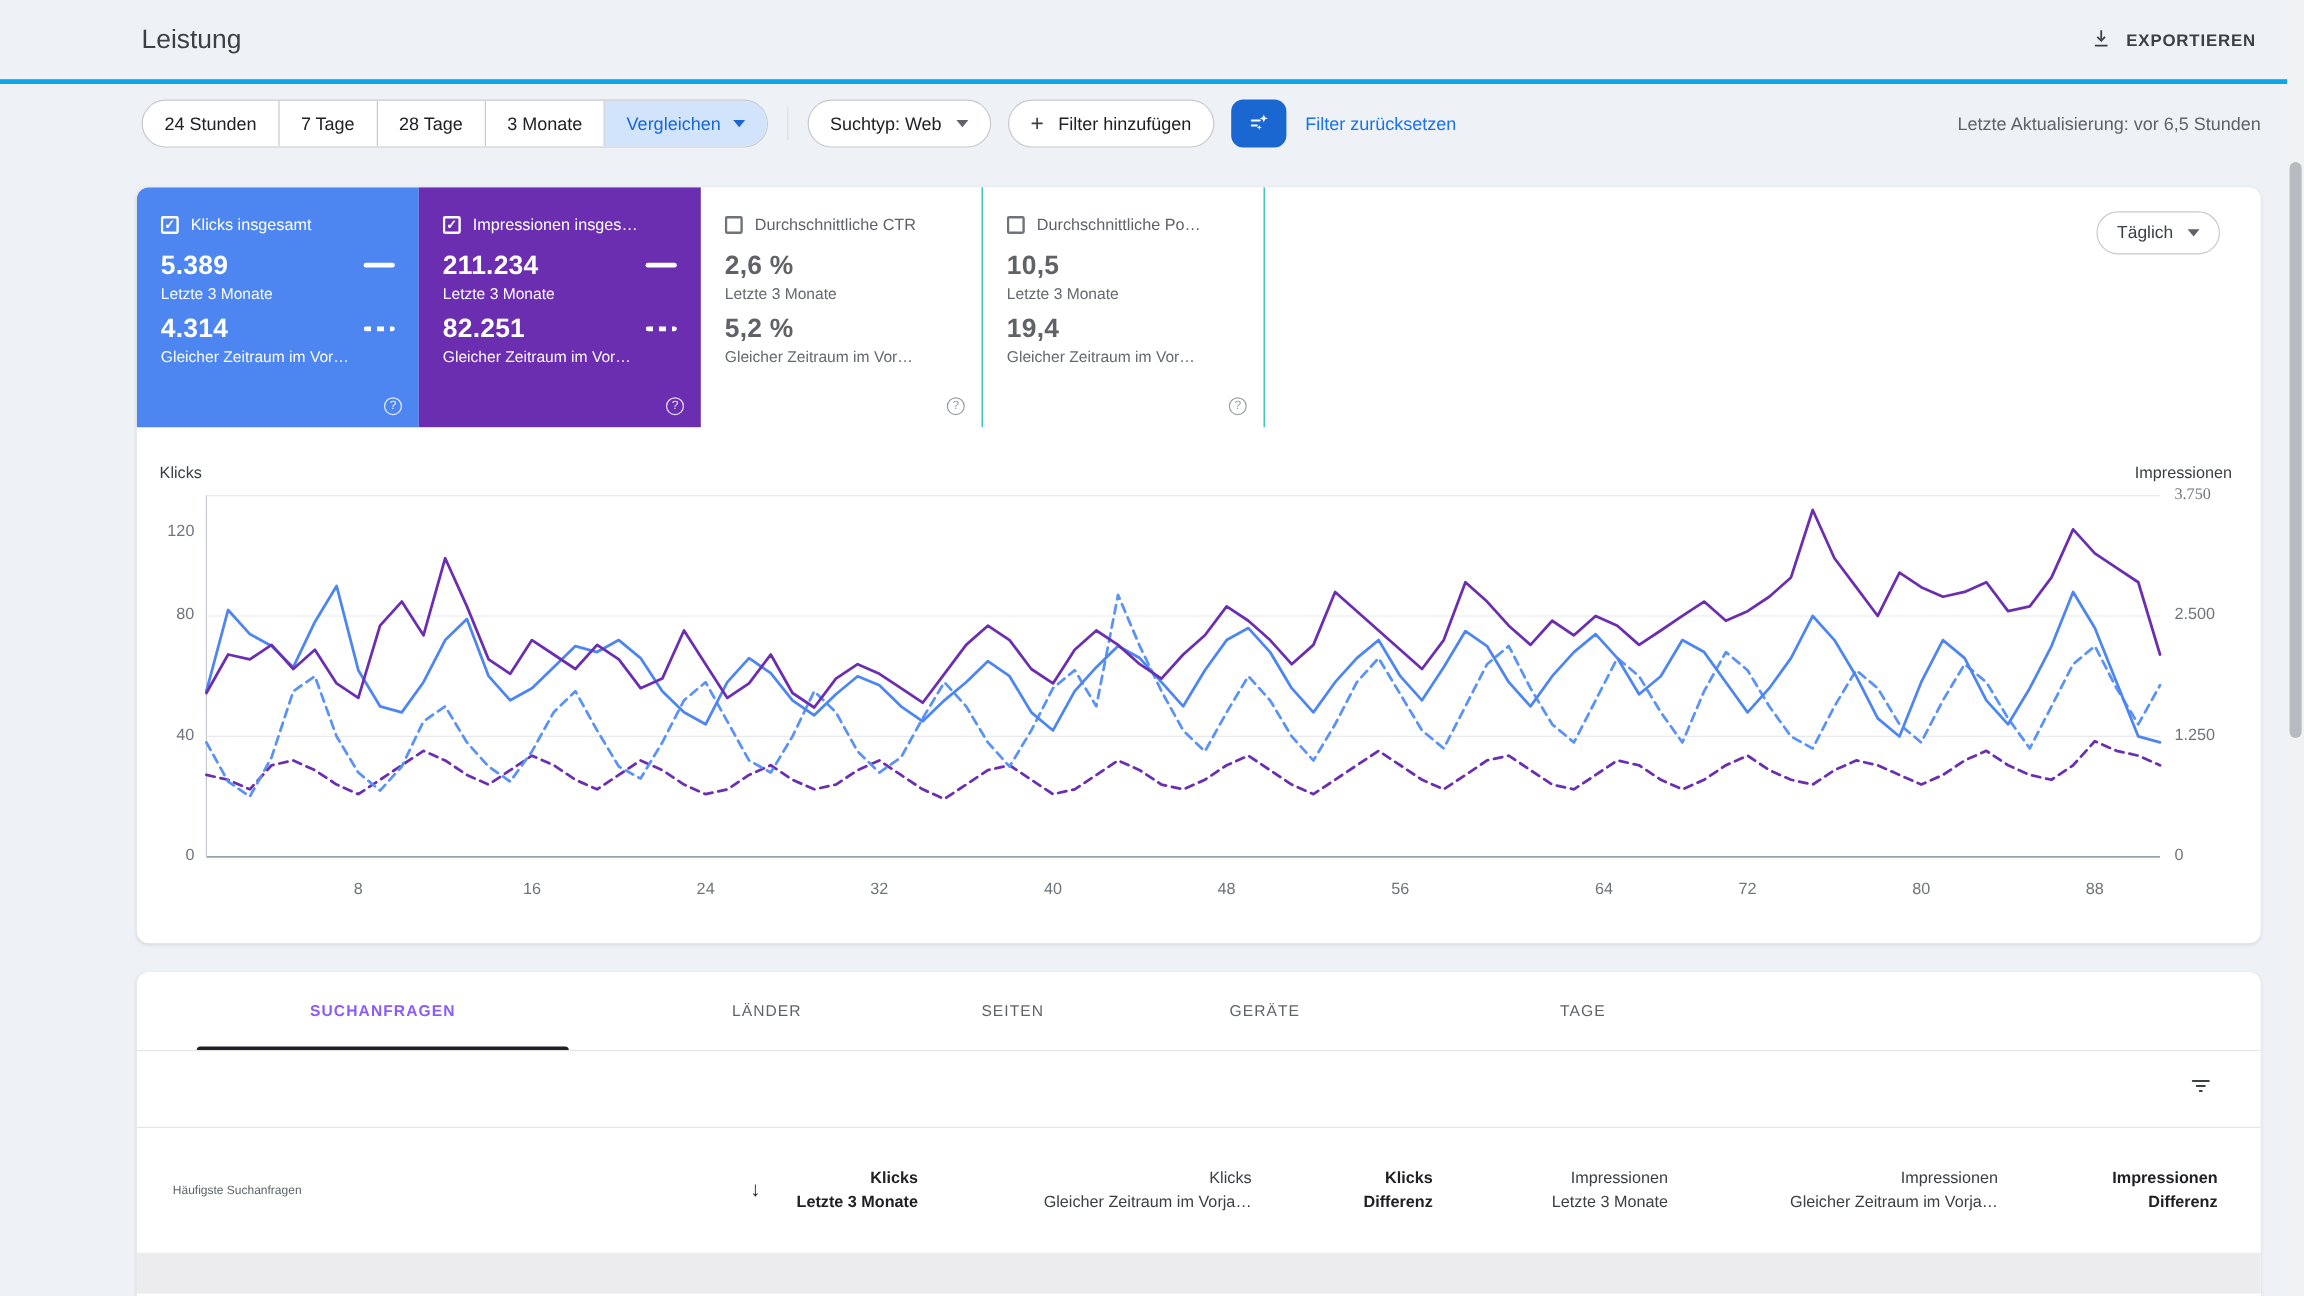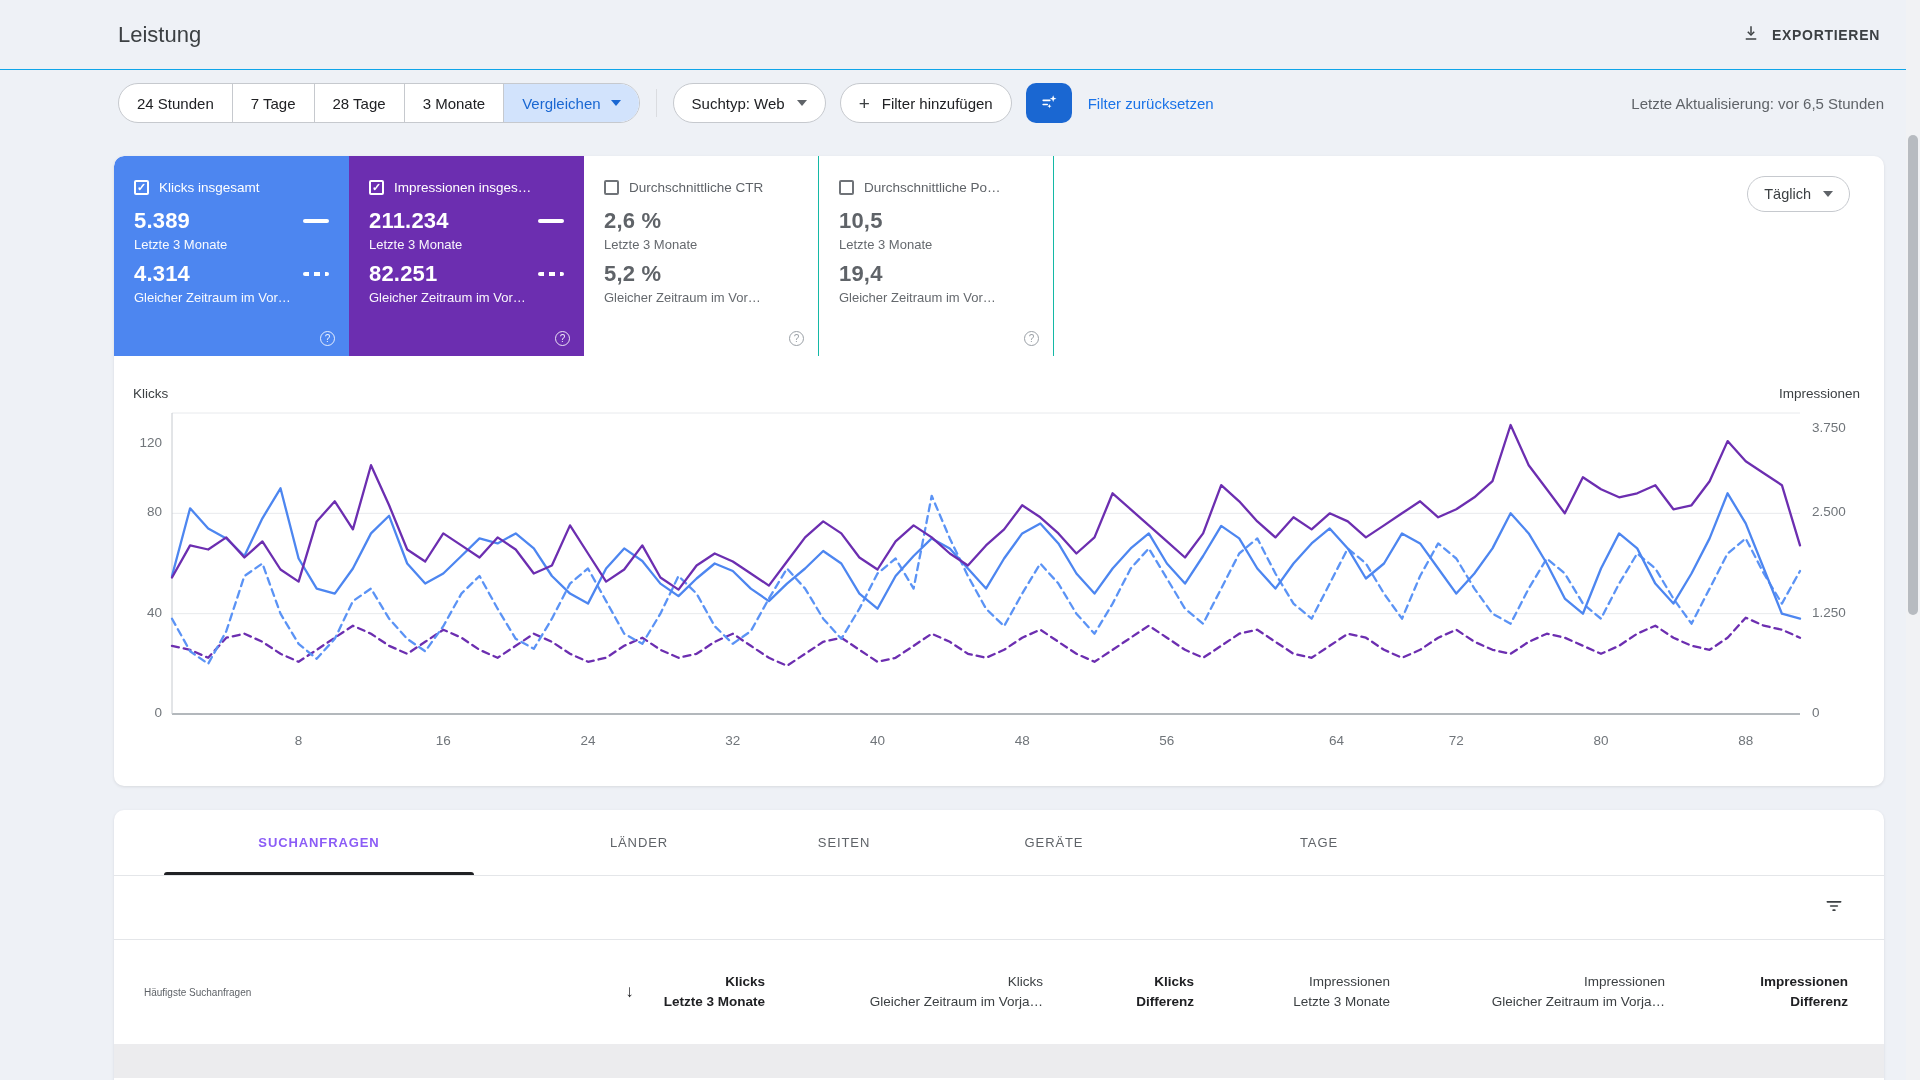--- a/index.html
+++ b/index.html
@@ -8,21 +8,21 @@
     background:#eef1f6;
     font-family:"Liberation Sans", sans-serif;
     color:#202124;
     position:relative;
   }
 
   
   .top-header{
     display:flex; justify-content:space-between; align-items:center;
     height:70px; padding:0 40px 0 118px;
-    border-bottom:1px solid #0ea5e9;
+    border-bottom:4px solid #0ea5e9;
   }
   .page-title{ font-size:22px; font-weight:400; color:#3c4043; }
   .export-btn{
     display:flex; align-items:center; gap:12px;
     font-size:14px; font-weight:700; letter-spacing:.7px; color:#3c4043;
     background:none; border:none; cursor:pointer;
     font-family:"Liberation Sans", sans-serif;
   }
 
   
@@ -282,21 +282,21 @@
         <polyline points="0.0,163.0 18.1,95.3 36.2,115.4 54.3,125.4 72.4,143.0 90.4,105.3 108.5,75.3 126.6,145.5 144.7,175.6 162.8,180.6 180.9,155.5 199.0,120.4 217.1,102.8 235.2,150.5 253.2,170.6 271.3,160.5 289.4,143.0 307.5,125.4 325.6,130.4 343.7,120.4 361.8,135.4 379.9,163.0 398.0,180.6 416.0,190.6 434.1,155.5 452.2,135.4 470.3,148.0 488.4,170.6 506.5,183.1 524.6,165.5 542.7,150.5 560.8,158.0 578.8,175.6 596.9,188.1 615.0,170.6 633.1,155.5 651.2,138.0 669.3,150.5 687.4,180.6 705.5,195.7 723.6,163.0 741.6,143.0 759.7,125.4 777.8,135.4 795.9,155.5 814.0,175.6 832.1,145.5 850.2,120.4 868.3,110.4 886.4,130.4 904.4,160.5 922.5,180.6 940.6,155.5 958.7,135.4 976.8,120.4 994.9,150.5 1013.0,170.6 1031.1,143.0 1049.2,112.9 1067.2,125.4 1085.3,155.5 1103.4,175.6 1121.5,150.5 1139.6,130.4 1157.7,115.4 1175.8,135.4 1193.9,165.5 1212.0,150.5 1230.0,120.4 1248.1,130.4 1266.2,155.5 1284.3,180.6 1302.4,160.5 1320.5,135.4 1338.6,100.3 1356.7,120.4 1374.8,150.5 1392.8,185.6 1410.9,200.7 1429.0,155.5 1447.1,120.4 1465.2,135.4 1483.3,170.6 1501.4,190.6 1519.5,160.5 1537.6,125.4 1555.6,80.3 1573.7,110.4 1591.8,155.5 1609.9,200.7 1628.0,205.7" fill="none" stroke="#4d86f0" stroke-width="2.3" stroke-linejoin="round" stroke-linecap="round"></polyline>
         <polyline points="0.0,164.5 18.1,132.4 36.2,136.5 54.3,124.4 72.4,144.5 90.4,128.4 108.5,156.5 126.6,168.6 144.7,108.4 162.8,88.3 180.9,116.4 199.0,52.2 217.1,92.3 235.2,136.5 253.2,148.5 271.3,120.4 289.4,132.4 307.5,144.5 325.6,124.4 343.7,136.5 361.8,160.5 379.9,152.5 398.0,112.4 416.0,140.5 434.1,168.6 452.2,156.5 470.3,132.4 488.4,164.5 506.5,176.6 524.6,152.5 542.7,140.5 560.8,148.5 578.8,160.5 596.9,172.6 615.0,148.5 633.1,124.4 651.2,108.4 669.3,120.4 687.4,144.5 705.5,156.5 723.6,128.4 741.6,112.4 759.7,124.4 777.8,140.5 795.9,152.5 814.0,132.4 832.1,116.4 850.2,92.3 868.3,104.3 886.4,120.4 904.4,140.5 922.5,124.4 940.6,80.3 958.7,96.3 976.8,112.4 994.9,128.4 1013.0,144.5 1031.1,120.4 1049.2,72.2 1067.2,88.3 1085.3,108.4 1103.4,124.4 1121.5,104.3 1139.6,116.4 1157.7,100.3 1175.8,108.4 1193.9,124.4 1212.0,112.4 1230.0,100.3 1248.1,88.3 1266.2,104.3 1284.3,96.3 1302.4,84.3 1320.5,68.2 1338.6,12.0 1356.7,52.2 1374.8,76.3 1392.8,100.3 1410.9,64.2 1429.0,76.3 1447.1,84.3 1465.2,80.3 1483.3,72.2 1501.4,96.3 1519.5,92.3 1537.6,68.2 1555.6,28.1 1573.7,48.2 1591.8,60.2 1609.9,72.2 1628.0,132.4" fill="none" stroke="#6c2eb0" stroke-width="2.3" stroke-linejoin="round" stroke-linecap="round"></polyline>
       </svg>
   <span class="y-tick left" style="top: 319px;">0</span>
       <span class="y-tick right" style="top: 319px;">0</span>
       <span class="y-tick left" style="top: 218.667px;">40</span>
       <span class="y-tick right" style="top: 218.667px;">1.250</span>
       <span class="y-tick left" style="top: 118.333px;">80</span>
       <span class="y-tick right" style="top: 118.333px;">2.500</span>
       <span class="y-tick left" style="top: 18px; margin-top: 31px;">120</span>
-      <span class="y-tick right" style="top: 34px;">3.750</span>
+      <span class="y-tick right" style="top: 18px; font-family: Liberation Serif, serif;">3.750</span>
       <span class="x-tick" style="left: 184.622px;">8</span>
       <span class="x-tick" style="left: 329.333px;">16</span>
       <span class="x-tick" style="left: 474.044px;">24</span>
       <span class="x-tick" style="left: 618.756px;">32</span>
       <span class="x-tick" style="left: 763.467px;">40</span>
       <span class="x-tick" style="left: 908.178px;">48</span>
       <span class="x-tick" style="left: 1052.89px;">56</span>
       <span class="x-tick" style="left: 1197.6px; margin-left: 25px;">64</span>
       <span class="x-tick" style="left: 1342.31px;">72</span>
       <span class="x-tick" style="left: 1487.02px;">80</span>

